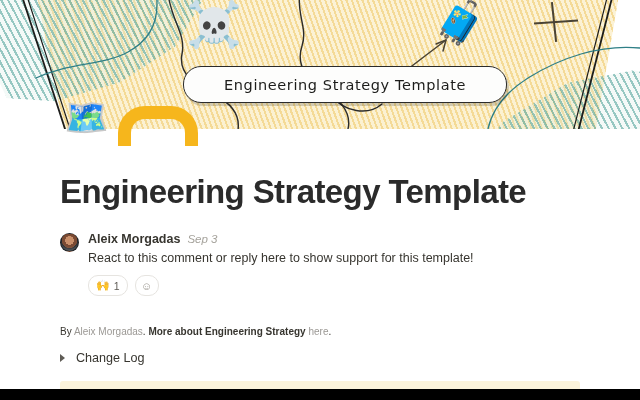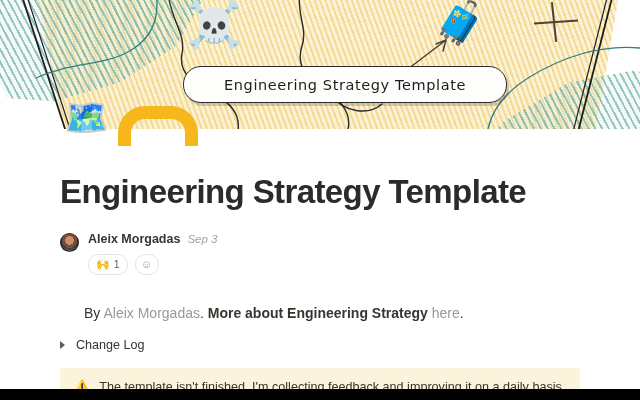--- a/index.html
+++ b/index.html
@@ -107,21 +107,21 @@
   .reactions{margin-top:8px;display:flex;align-items:center;gap:7px;}
   .chip{
     height:19px;border:1px solid #e6e4e0;border-radius:10px;background:#fff;
     display:flex;align-items:center;padding:0 7px;gap:4px;
     font-size:10.5px;color:#5d5a54;
   }
   .chip .emo{font-size:11px;line-height:1;}
   .chip-add{width:22px;justify-content:center;padding:0;color:#9b9790;font-size:11px;}
 
   
-  .byline{margin-top:28px;font-size:14px;color:#37352f;line-height:1.5;margin-left:24px;}
+  .byline{margin-top:28px;font-size:10px;color:#37352f;line-height:1.5;}
   .byline .lnk{color:#9b9894;}
   .byline .strong{font-weight:bold;}
 
   
   .toggle{margin-top:12px;display:flex;align-items:center;font-size:12.6px;color:#37352f;}
   .tri{
     width:0;height:0;border-left:5.5px solid #5f5c56;
     border-top:4px solid transparent;border-bottom:4px solid transparent;
     margin-right:11px;flex:0 0 auto;
   }
@@ -185,20 +185,21 @@
 
       <h1 class="title">Engineering Strategy Template</h1>
 
       <div class="comment">
         <div class="avatar"></div>
         <div class="comment-body">
           <div class="comment-head">
             <span class="comment-author">Aleix Morgadas</span>
             <span class="comment-date">Sep 3</span>
           </div>
+          <div class="comment-text">React to this comment or reply here to show support for this template!</div>
           <div class="reactions">
             <div class="chip">
               <span class="emo">🙌</span>
               <span>1</span>
             </div>
             <div class="chip chip-add">
               <span>☺</span>
             </div>
           </div>
         </div>

